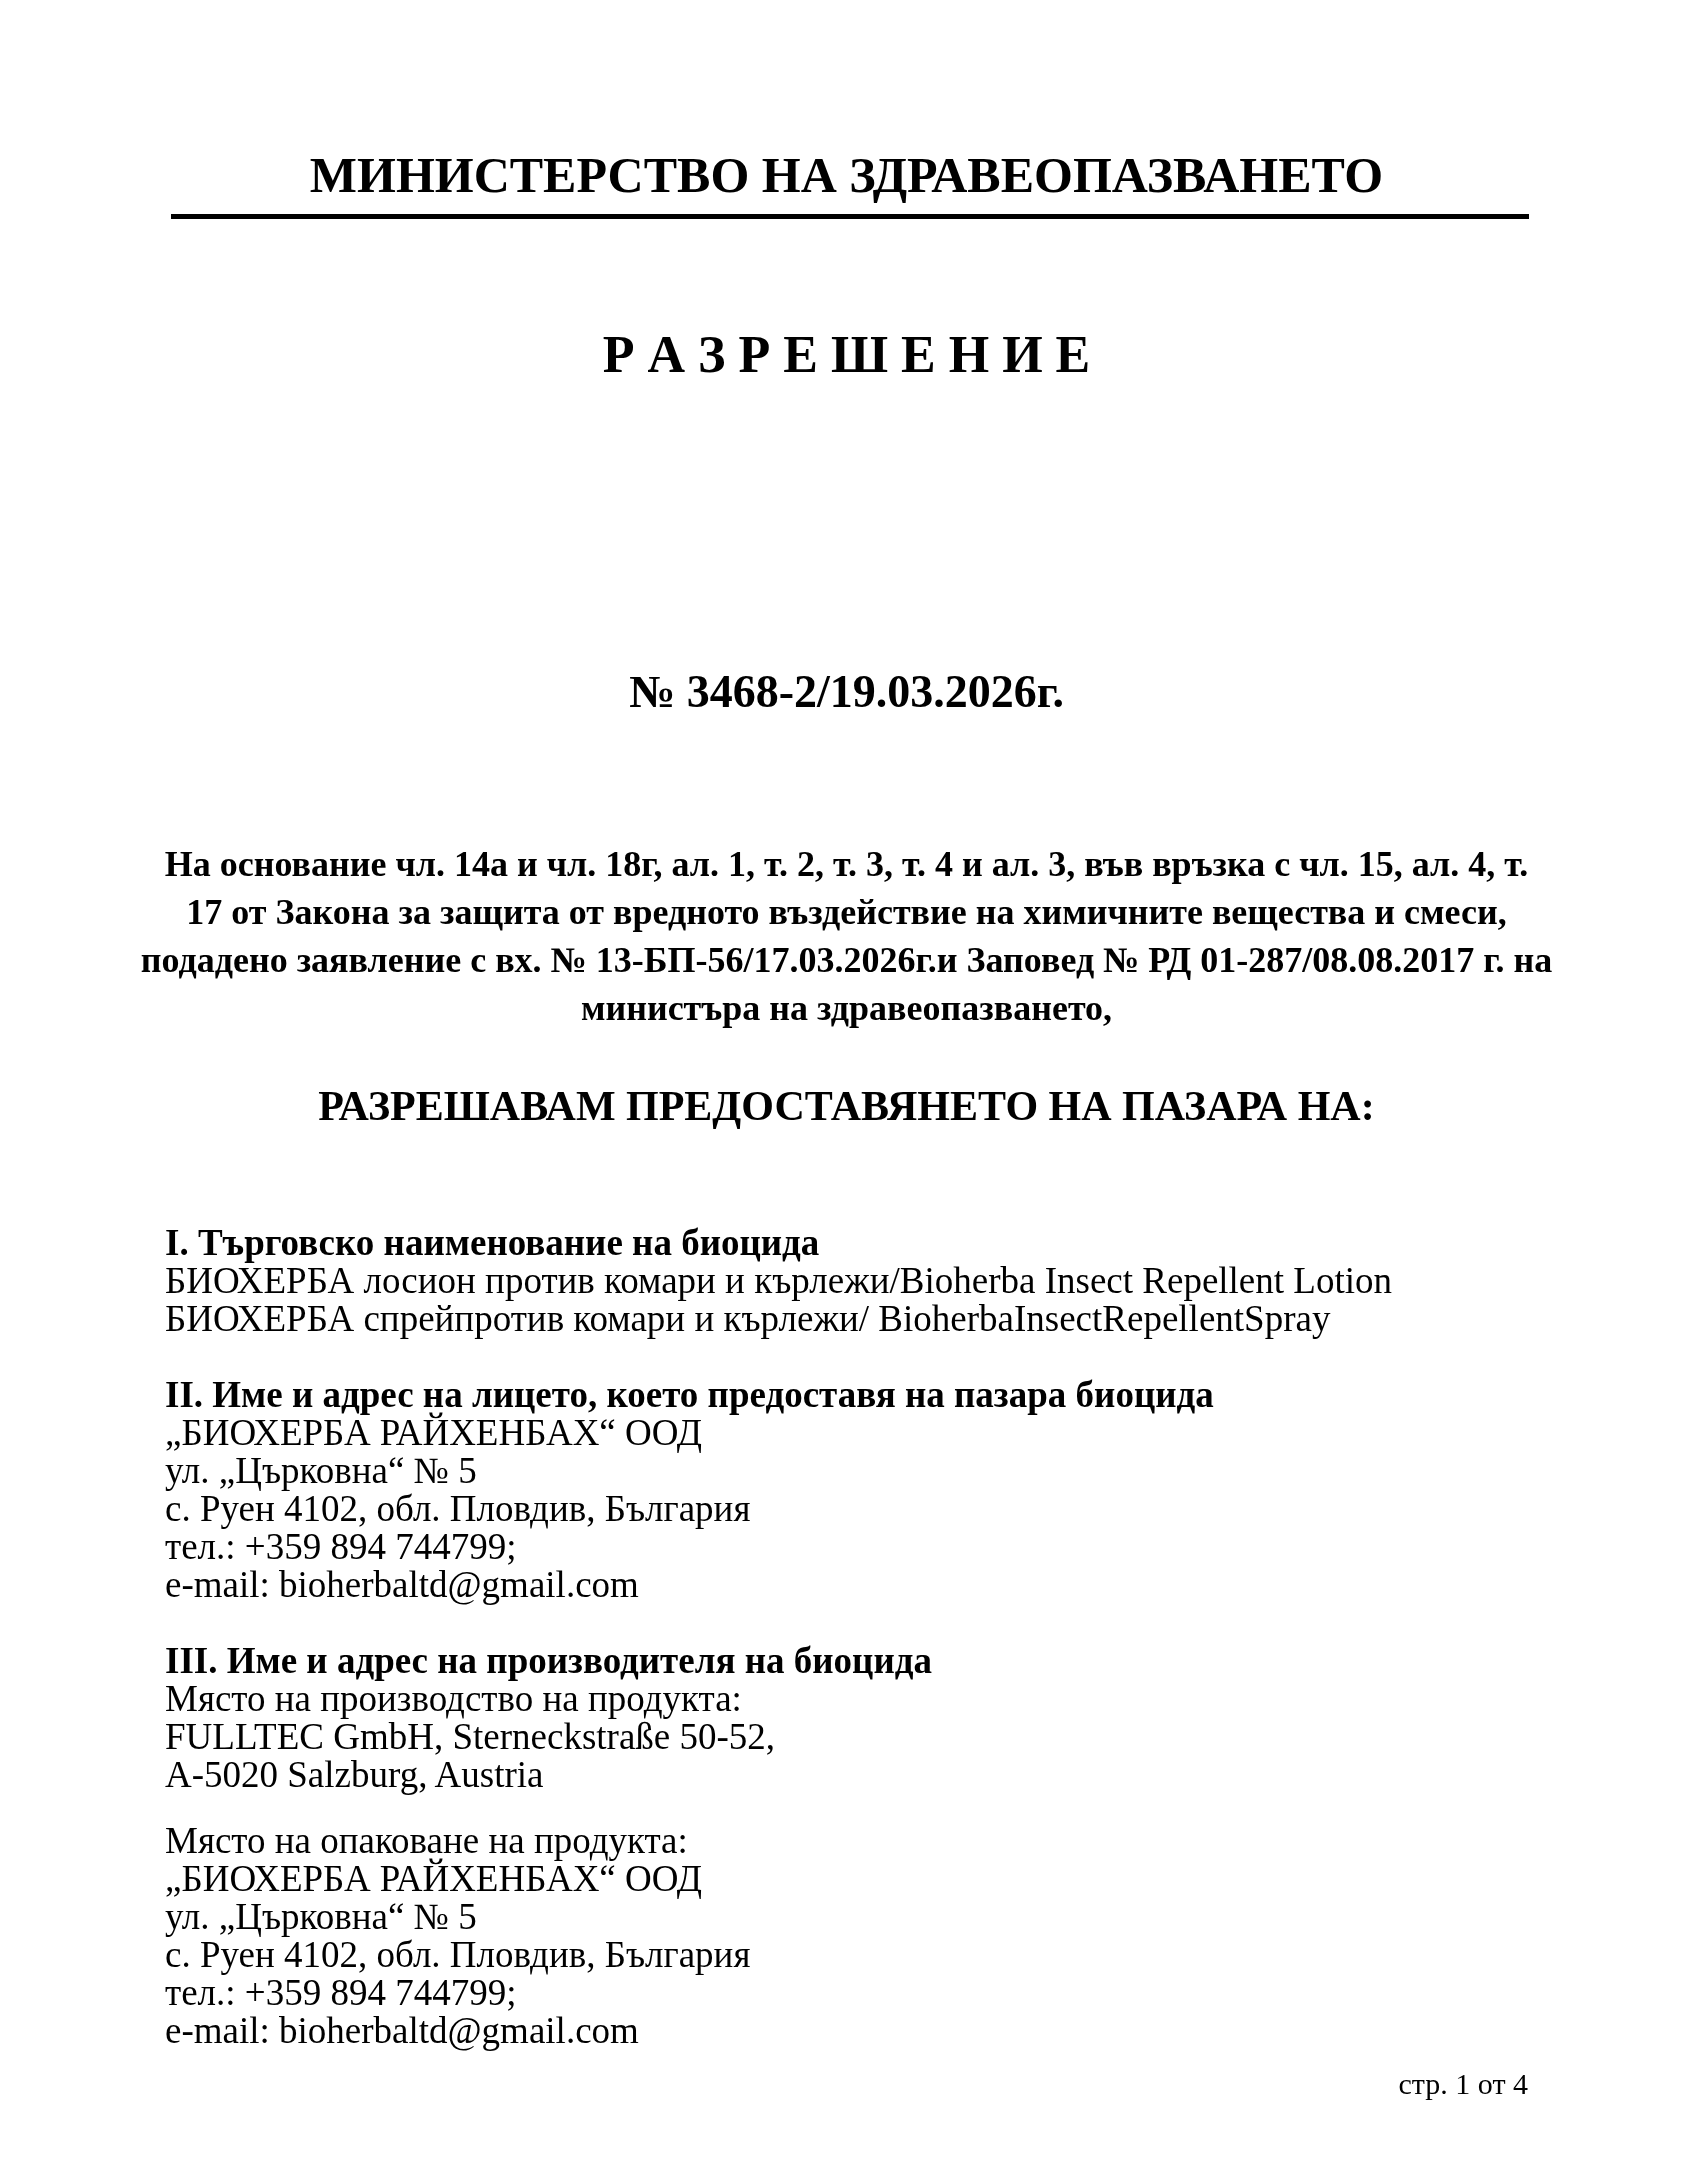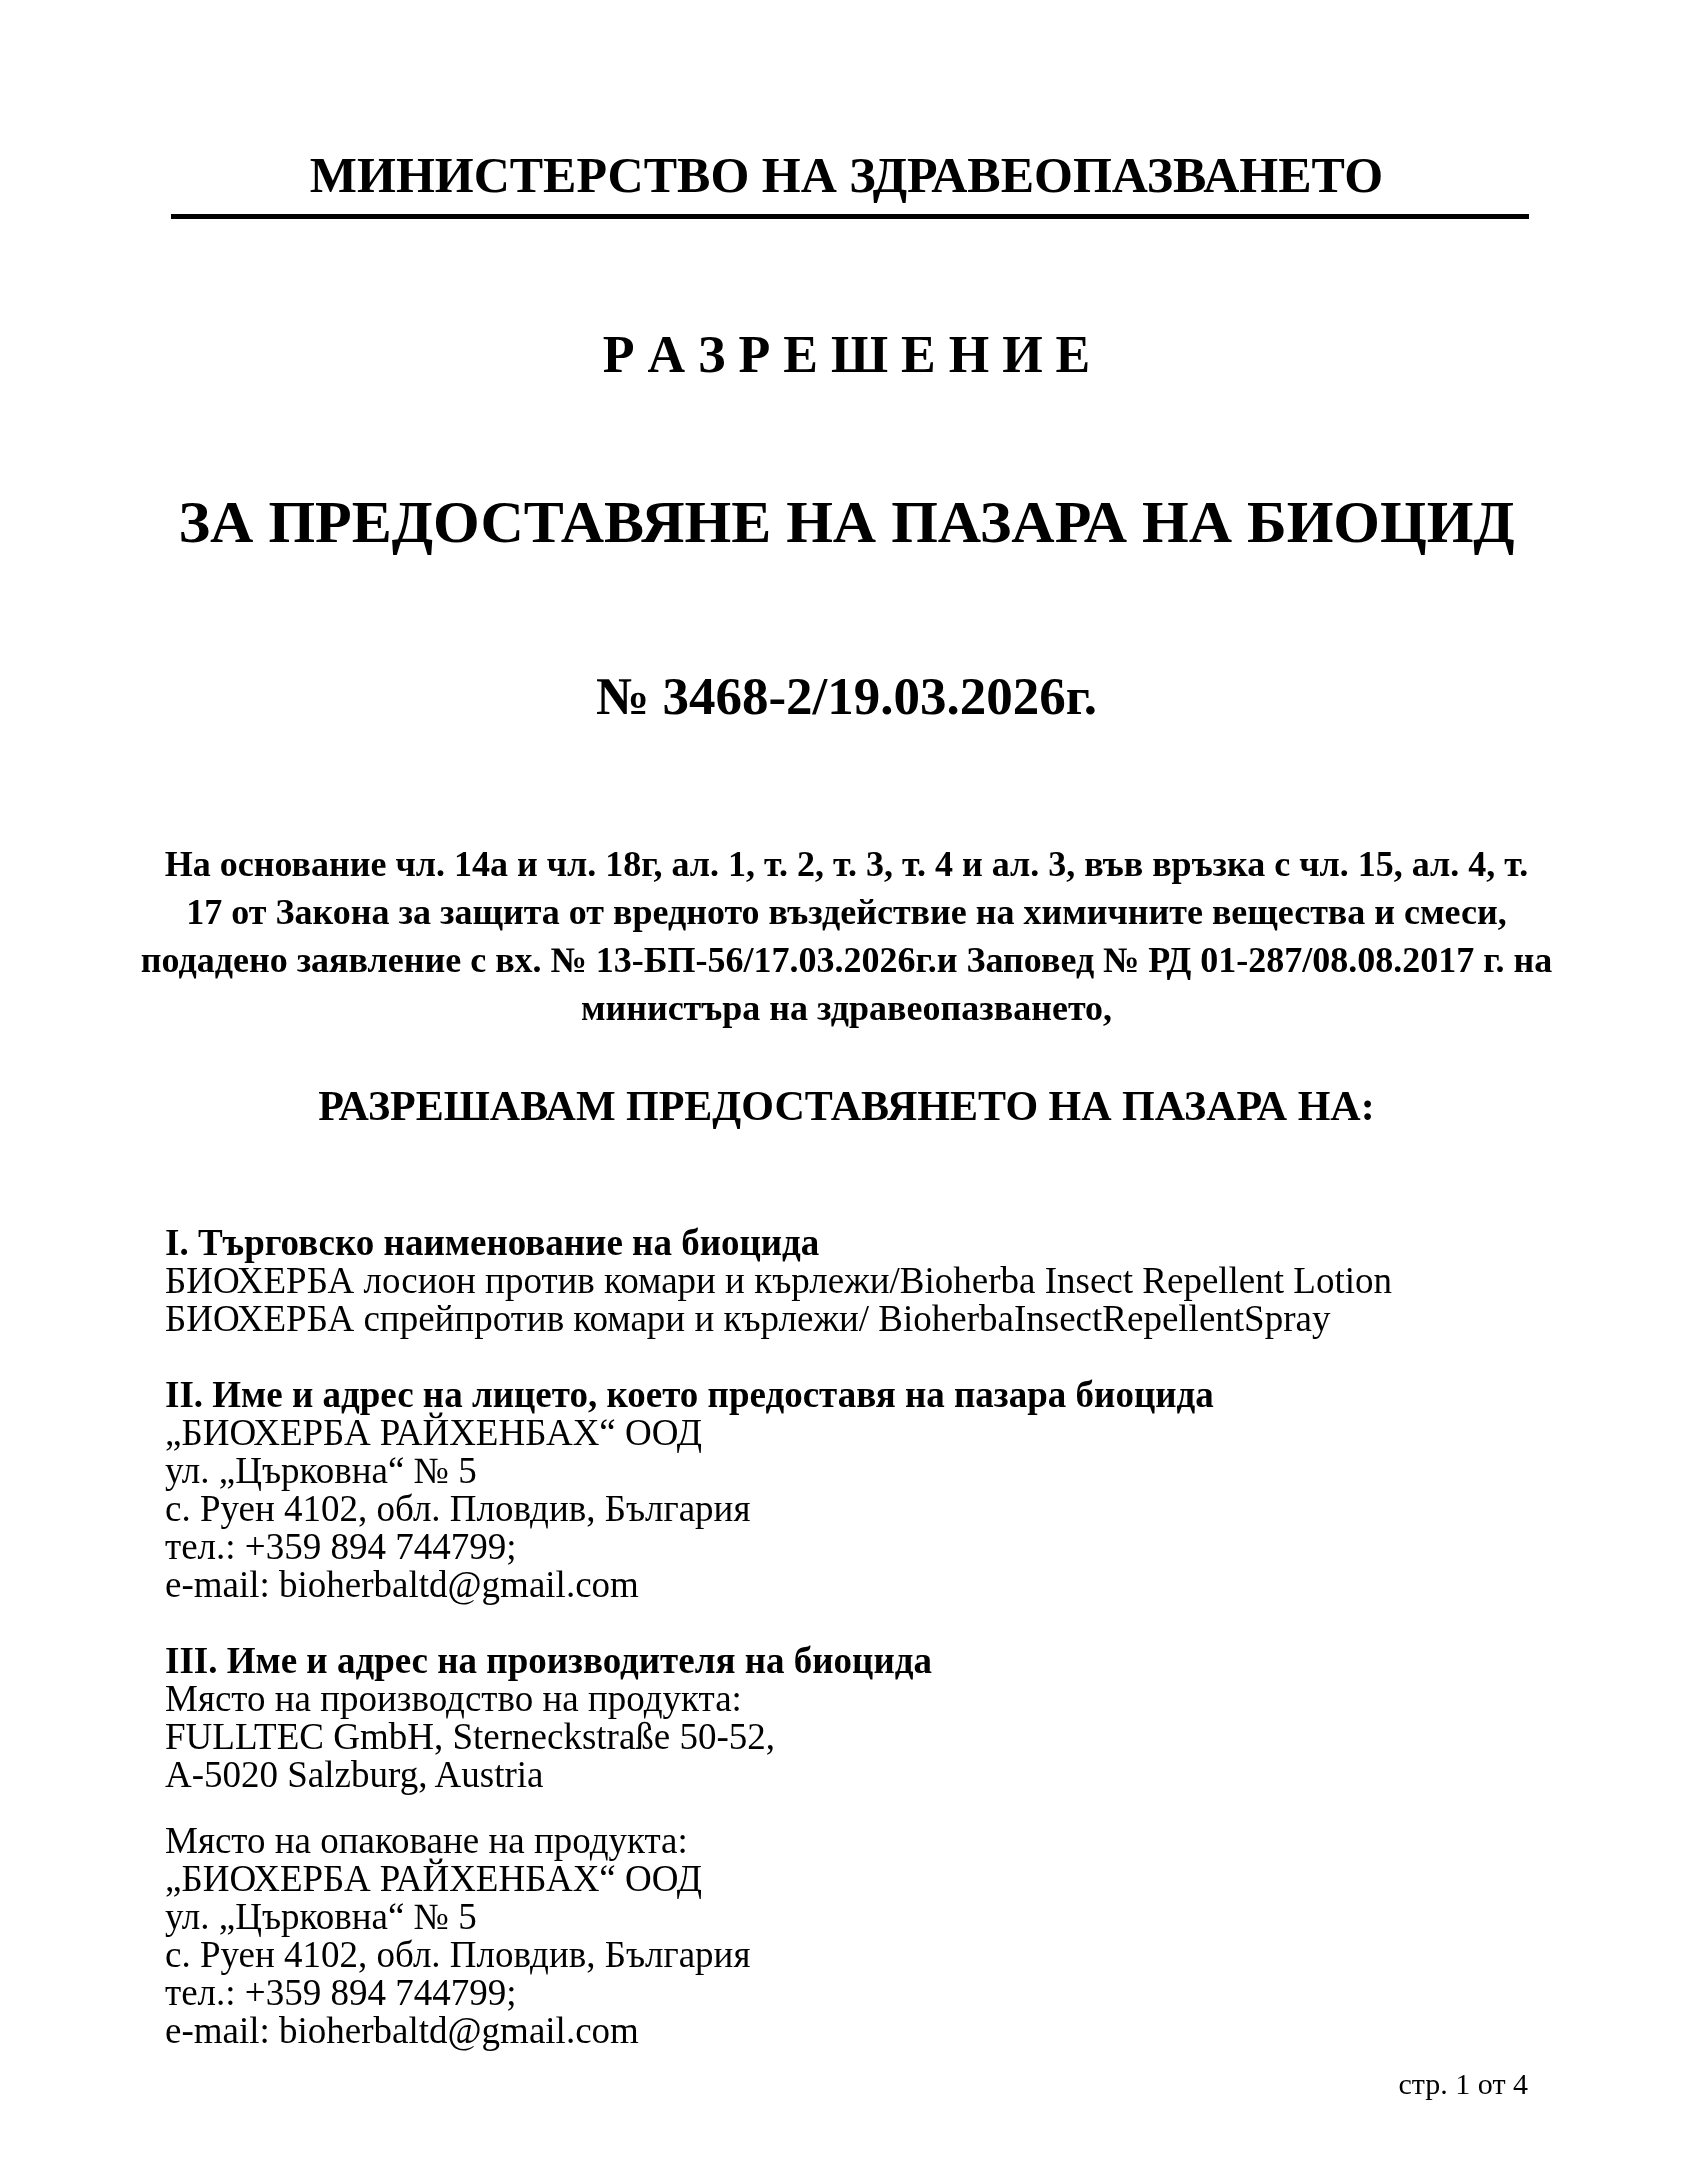--- a/index.html
+++ b/index.html
@@ -43,21 +43,21 @@
     font-size: 52px;
     line-height: 1.15;
   }
   .subtitle {
     top: 488px;
     font-size: 60px;
     line-height: 1.15;
   }
   .doc-number {
     top: 666px;
-    font-size: 53px;
+    font-size: 46px;
     line-height: 1.15;
   }
   .legal-basis {
     top: 840px;
     left: 66px;
     width: 1561px;
     font-size: 36px;
     line-height: 48px;
     text-align: center;
   }
@@ -92,21 +92,20 @@
 <body>
 
 <div class="page">
 
   <div class="abs centered bold ministry-title">МИНИСТЕРСТВО НА ЗДРАВЕОПАЗВАНЕТО</div>
 
   <div class="abs header-rule"></div>
 
   <div class="abs centered bold type-title">Р А З Р Е Ш Е Н И Е</div>
 
-  <div class="abs centered bold subtitle">ЗА ПРЕДОСТАВЯНЕ НА ПАЗАРА НА БИОЦИД</div>
 
   <div class="abs centered bold doc-number">№ 3468-2/19.03.2026г.</div>
 
   <div class="abs bold legal-basis">
     <div>На основание чл. 14а и чл. 18г, ал. 1, т. 2, т. 3, т. 4 и ал. 3, във връзка с чл. 15, ал. 4, т.</div>
     <div>17 от Закона за защита от вредното въздействие на химичните вещества и смеси,</div>
     <div>подадено заявление с вх. № 13-БП-56/17.03.2026г.и Заповед № РД 01-287/08.08.2017 г. на</div>
     <div>министъра на здравеопазването,</div>
   </div>
 

